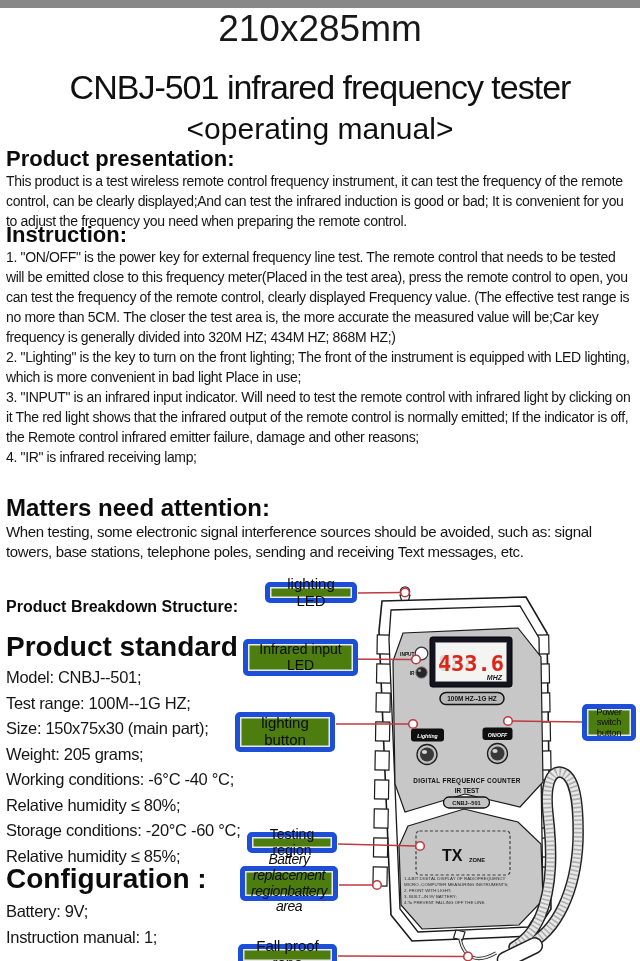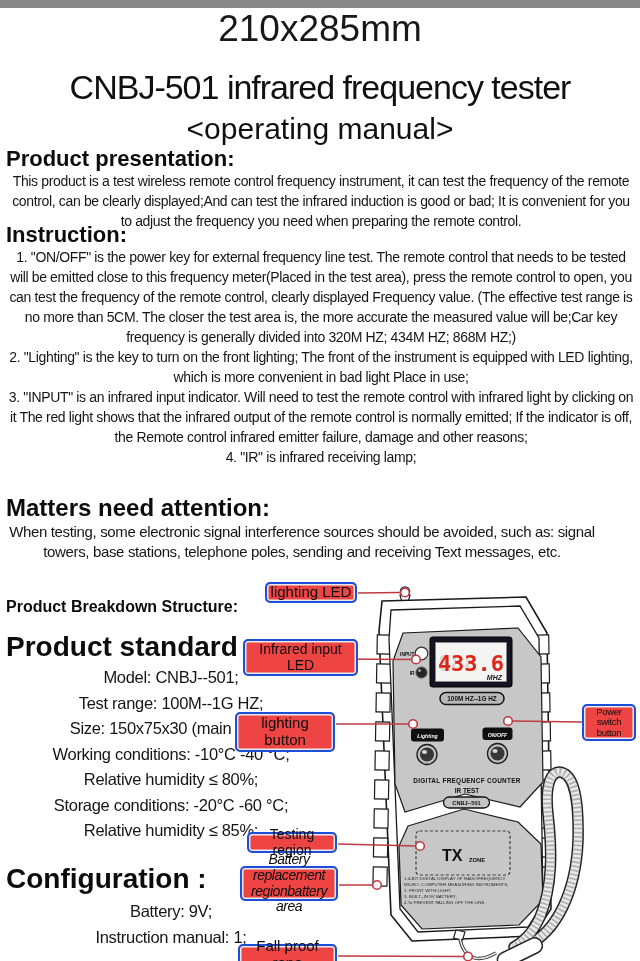--- a/index.html
+++ b/index.html
@@ -1,21 +1,21 @@
 <!DOCTYPE html>
 <html><head>
 <meta charset="utf-8">
 <style>
   html,body{margin:0;padding:0;background:#888;}
   .page{
     position:relative;width:640px;height:961px;background:#ffffff;
     font-family:"Liberation Sans",sans-serif;color:#111;overflow:hidden;
     margin:8px auto;
   }
-  .abs{position:absolute;text-align:center;}
+  .abs{position:absolute;}
   .center{left:0;width:640px;text-align:center;}
   .size-label{top:0px;font-size:37px;letter-spacing:0px;color:#181818;}
   .doc-title{top:60px;font-size:34px;letter-spacing:-1px;color:#101010;}
   .doc-subtitle{top:104px;font-size:30px;color:#101010;}
   .h-small{left:6px;font-size:22px;font-weight:bold;color:#0c0c0c;}
   .h-pres{top:138px;}
   .h-instr{top:214px;}
   .h-matters{top:486px;font-size:24px;}
   .h-breakdown{top:590px;font-size:16px;}
   .h-big{left:6px;font-size:28px;font-weight:bold;color:#0c0c0c;}
@@ -23,21 +23,21 @@
   .h-config{top:855px;}
   .body-text{left:6px;width:630px;font-size:14px;line-height:20px;letter-spacing:-0.35px;color:#151515;}
   .p-pres{top:163px;}
   .instr-list{top:239px;}
   .p-matters{top:514px;width:592px;font-size:15px;letter-spacing:-0.35px;}
   .spec-list{top:660px;left:6px;width:330px;}
   .spec-list div{font-size:16.5px;letter-spacing:-0.3px;height:25.5px;color:#151515;}
   .config-list{top:894px;left:6px;width:330px;}
   .config-list div{font-size:16.5px;letter-spacing:-0.3px;height:26px;color:#151515;}
   .callout{
-    position:absolute;background:#ef4444;border:2px solid #1d4ed8;border-radius:5px;
+    position:absolute;background:#4d7c0f;border:5px solid #1d4ed8;border-radius:5px;
     box-shadow:inset 0 0 0 1.5px #e9e9e9;
     display:flex;align-items:center;justify-content:center;text-align:center;
     color:#0d0d0d;line-height:1.12;padding:1px 2px;box-sizing:border-box;
   }
   .co-lighting-led{left:265px;top:574px;width:92px;height:21px;font-size:15px;}
   .co-infrared{left:243px;top:631px;width:115px;height:37px;font-size:14px;}
   .co-lighting-btn{left:235px;top:704px;width:100px;height:40px;font-size:15px;}
   .co-power{left:582px;top:696px;width:54px;height:37px;font-size:9.5px;letter-spacing:-0.3px;}
   .co-testing{left:247px;top:824px;width:90px;height:21px;font-size:14px;}
   .co-battery{left:240px;top:858px;width:98px;height:35px;font-size:14px;letter-spacing:-0.45px;font-style:italic;}
@@ -68,21 +68,22 @@
   <div class="abs h-small h-matters">Matters need attention:</div>
   <div class="abs body-text p-matters">When testing, some electronic signal interference sources should be avoided, such as: signal towers, base stations, telephone poles, sending and receiving Text messages, etc.</div>
 
   <div class="abs h-small h-breakdown">Product Breakdown Structure:</div>
 
   <div class="abs h-big h-standard">Product standard :</div>
   <div class="abs spec-list">
     <div>Model: CNBJ--501;</div>
     <div>Test range: 100M--1G HZ;</div>
     <div>Size: 150x75x30 (main part);</div>
-    <div>Working conditions: -10°C -40 °C;</div>
+    <div>Weight: 205 grams;</div>
+    <div>Working conditions: -6°C -40 °C;</div>
     <div>Relative humidity ≤ 80%;</div>
     <div>Storage conditions: -20°C -60 °C;</div>
     <div>Relative humidity ≤ 85%;</div>
   </div>
 
   <div class="abs h-big h-config">Configuration :</div>
   <div class="abs config-list">
     <div>Battery: 9V;</div>
     <div>Instruction manual: 1;</div>
   </div>

